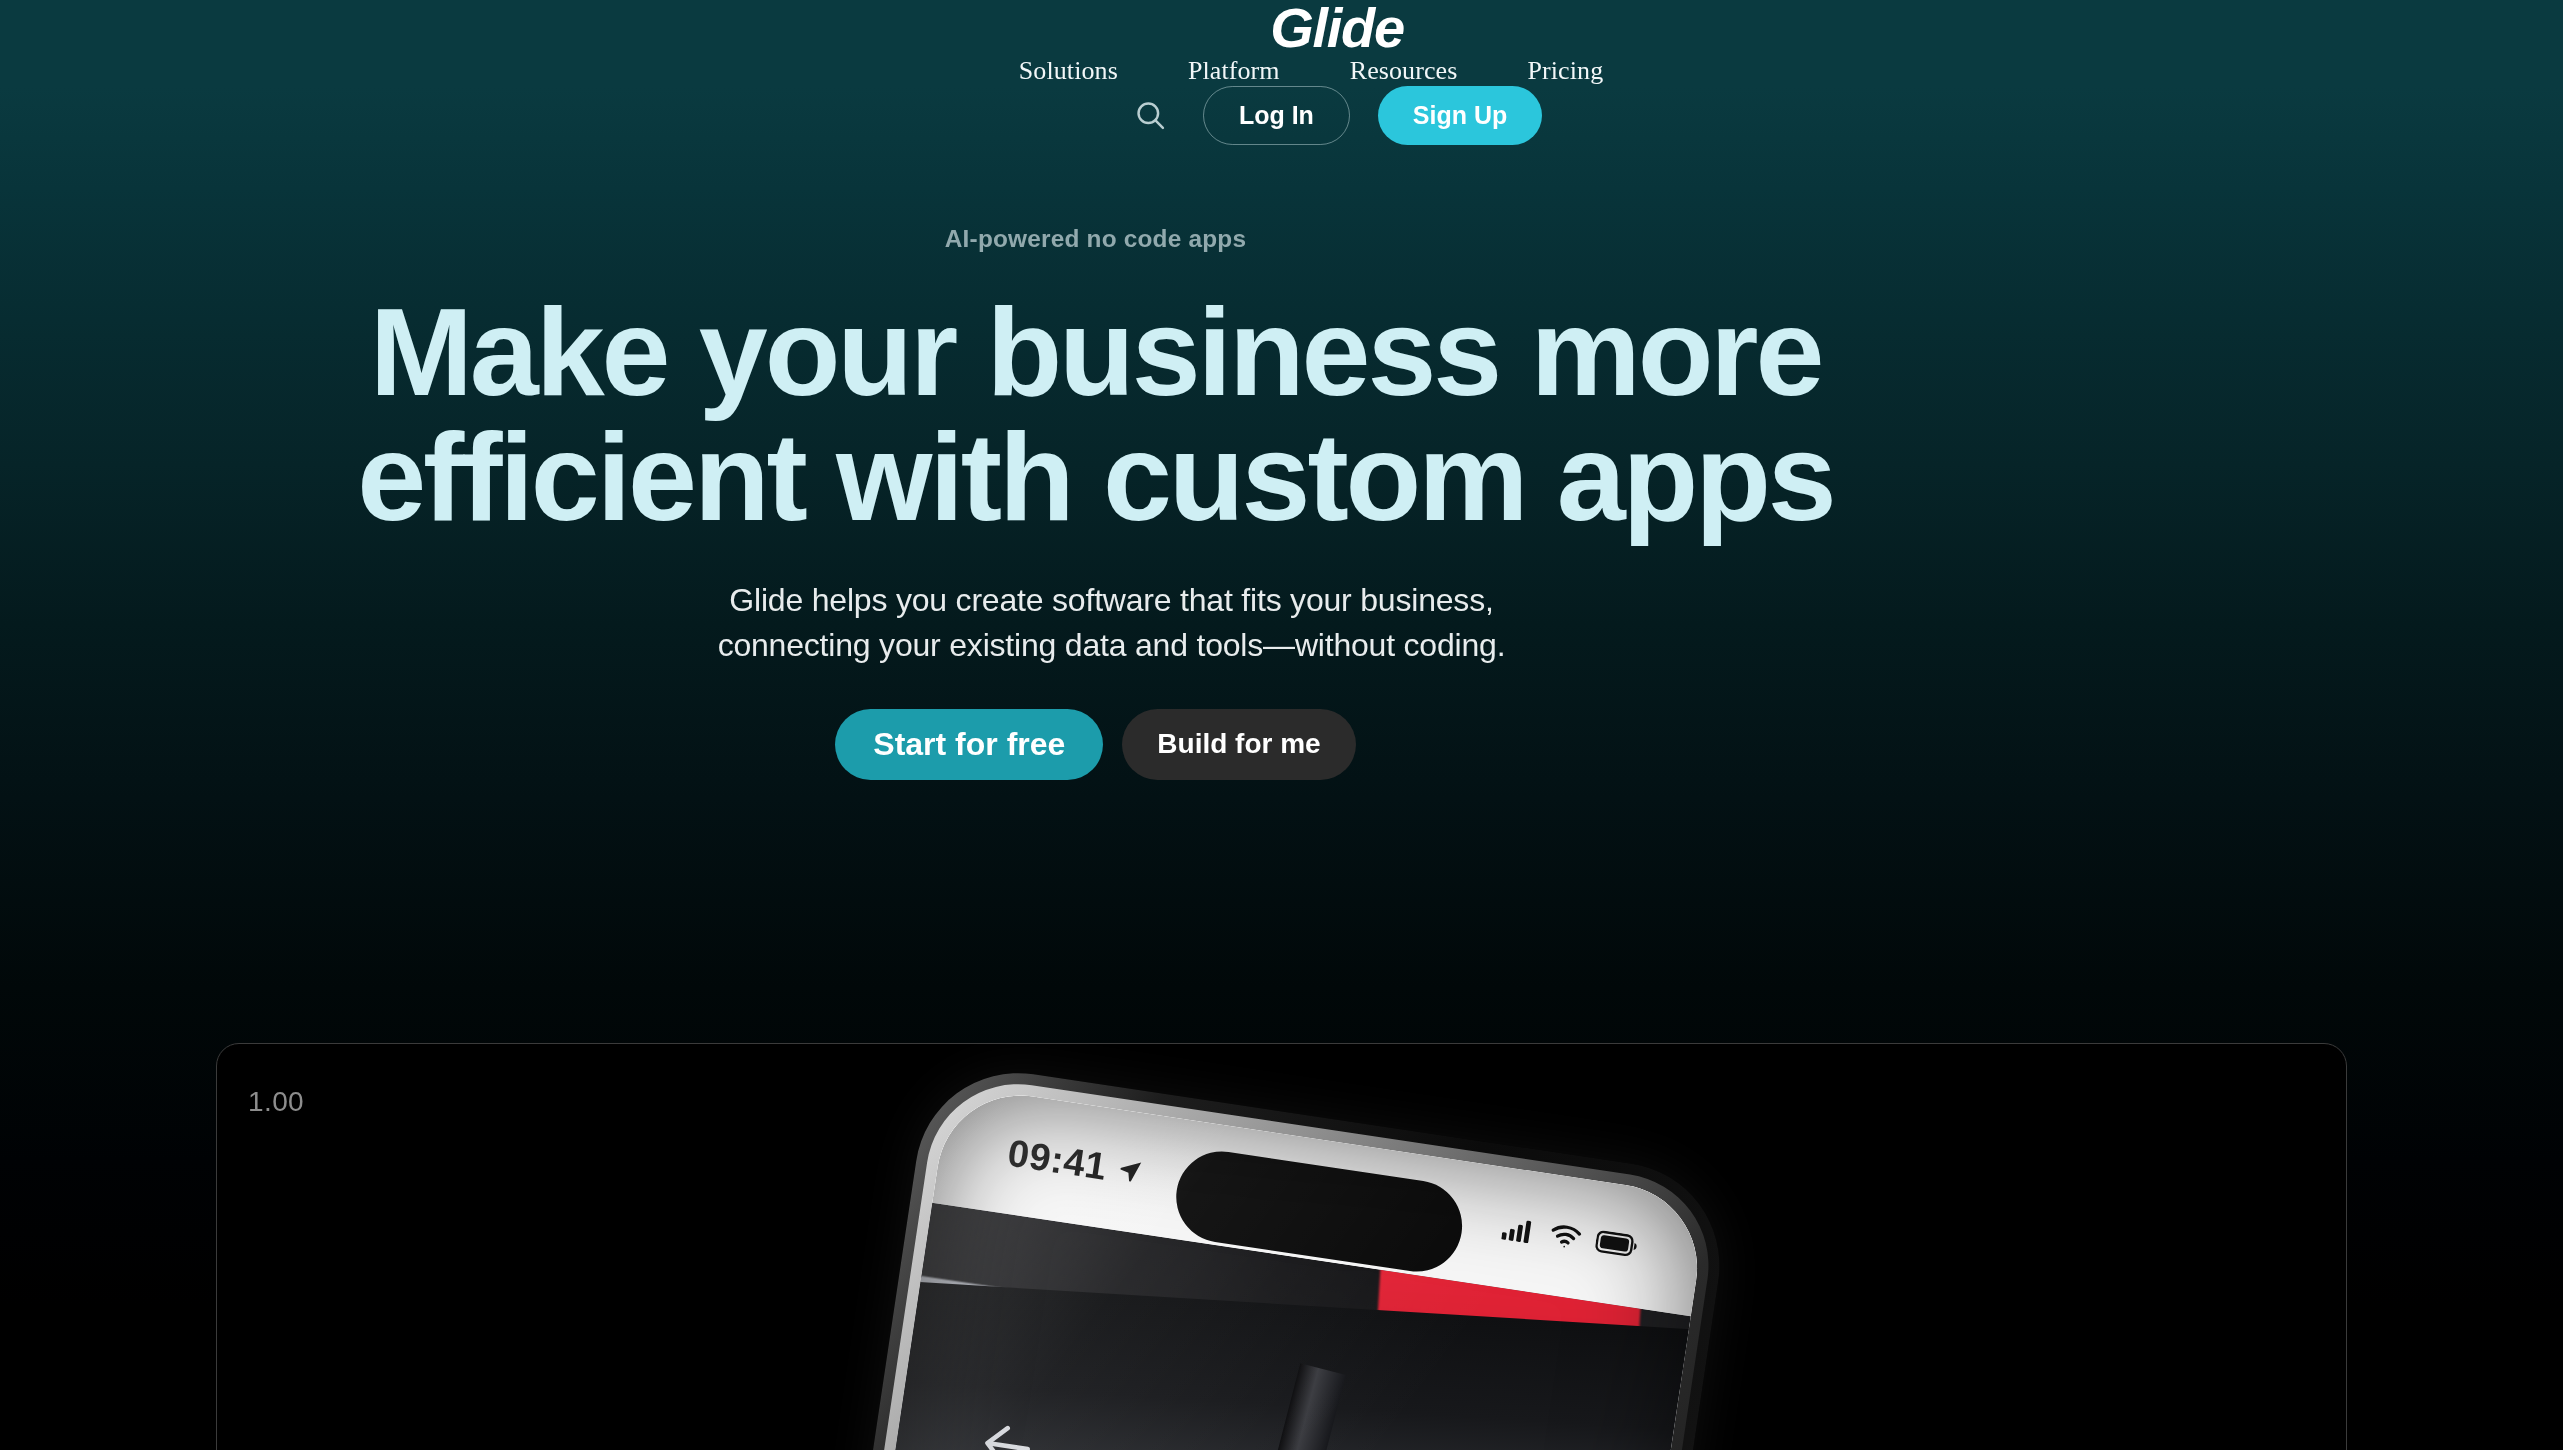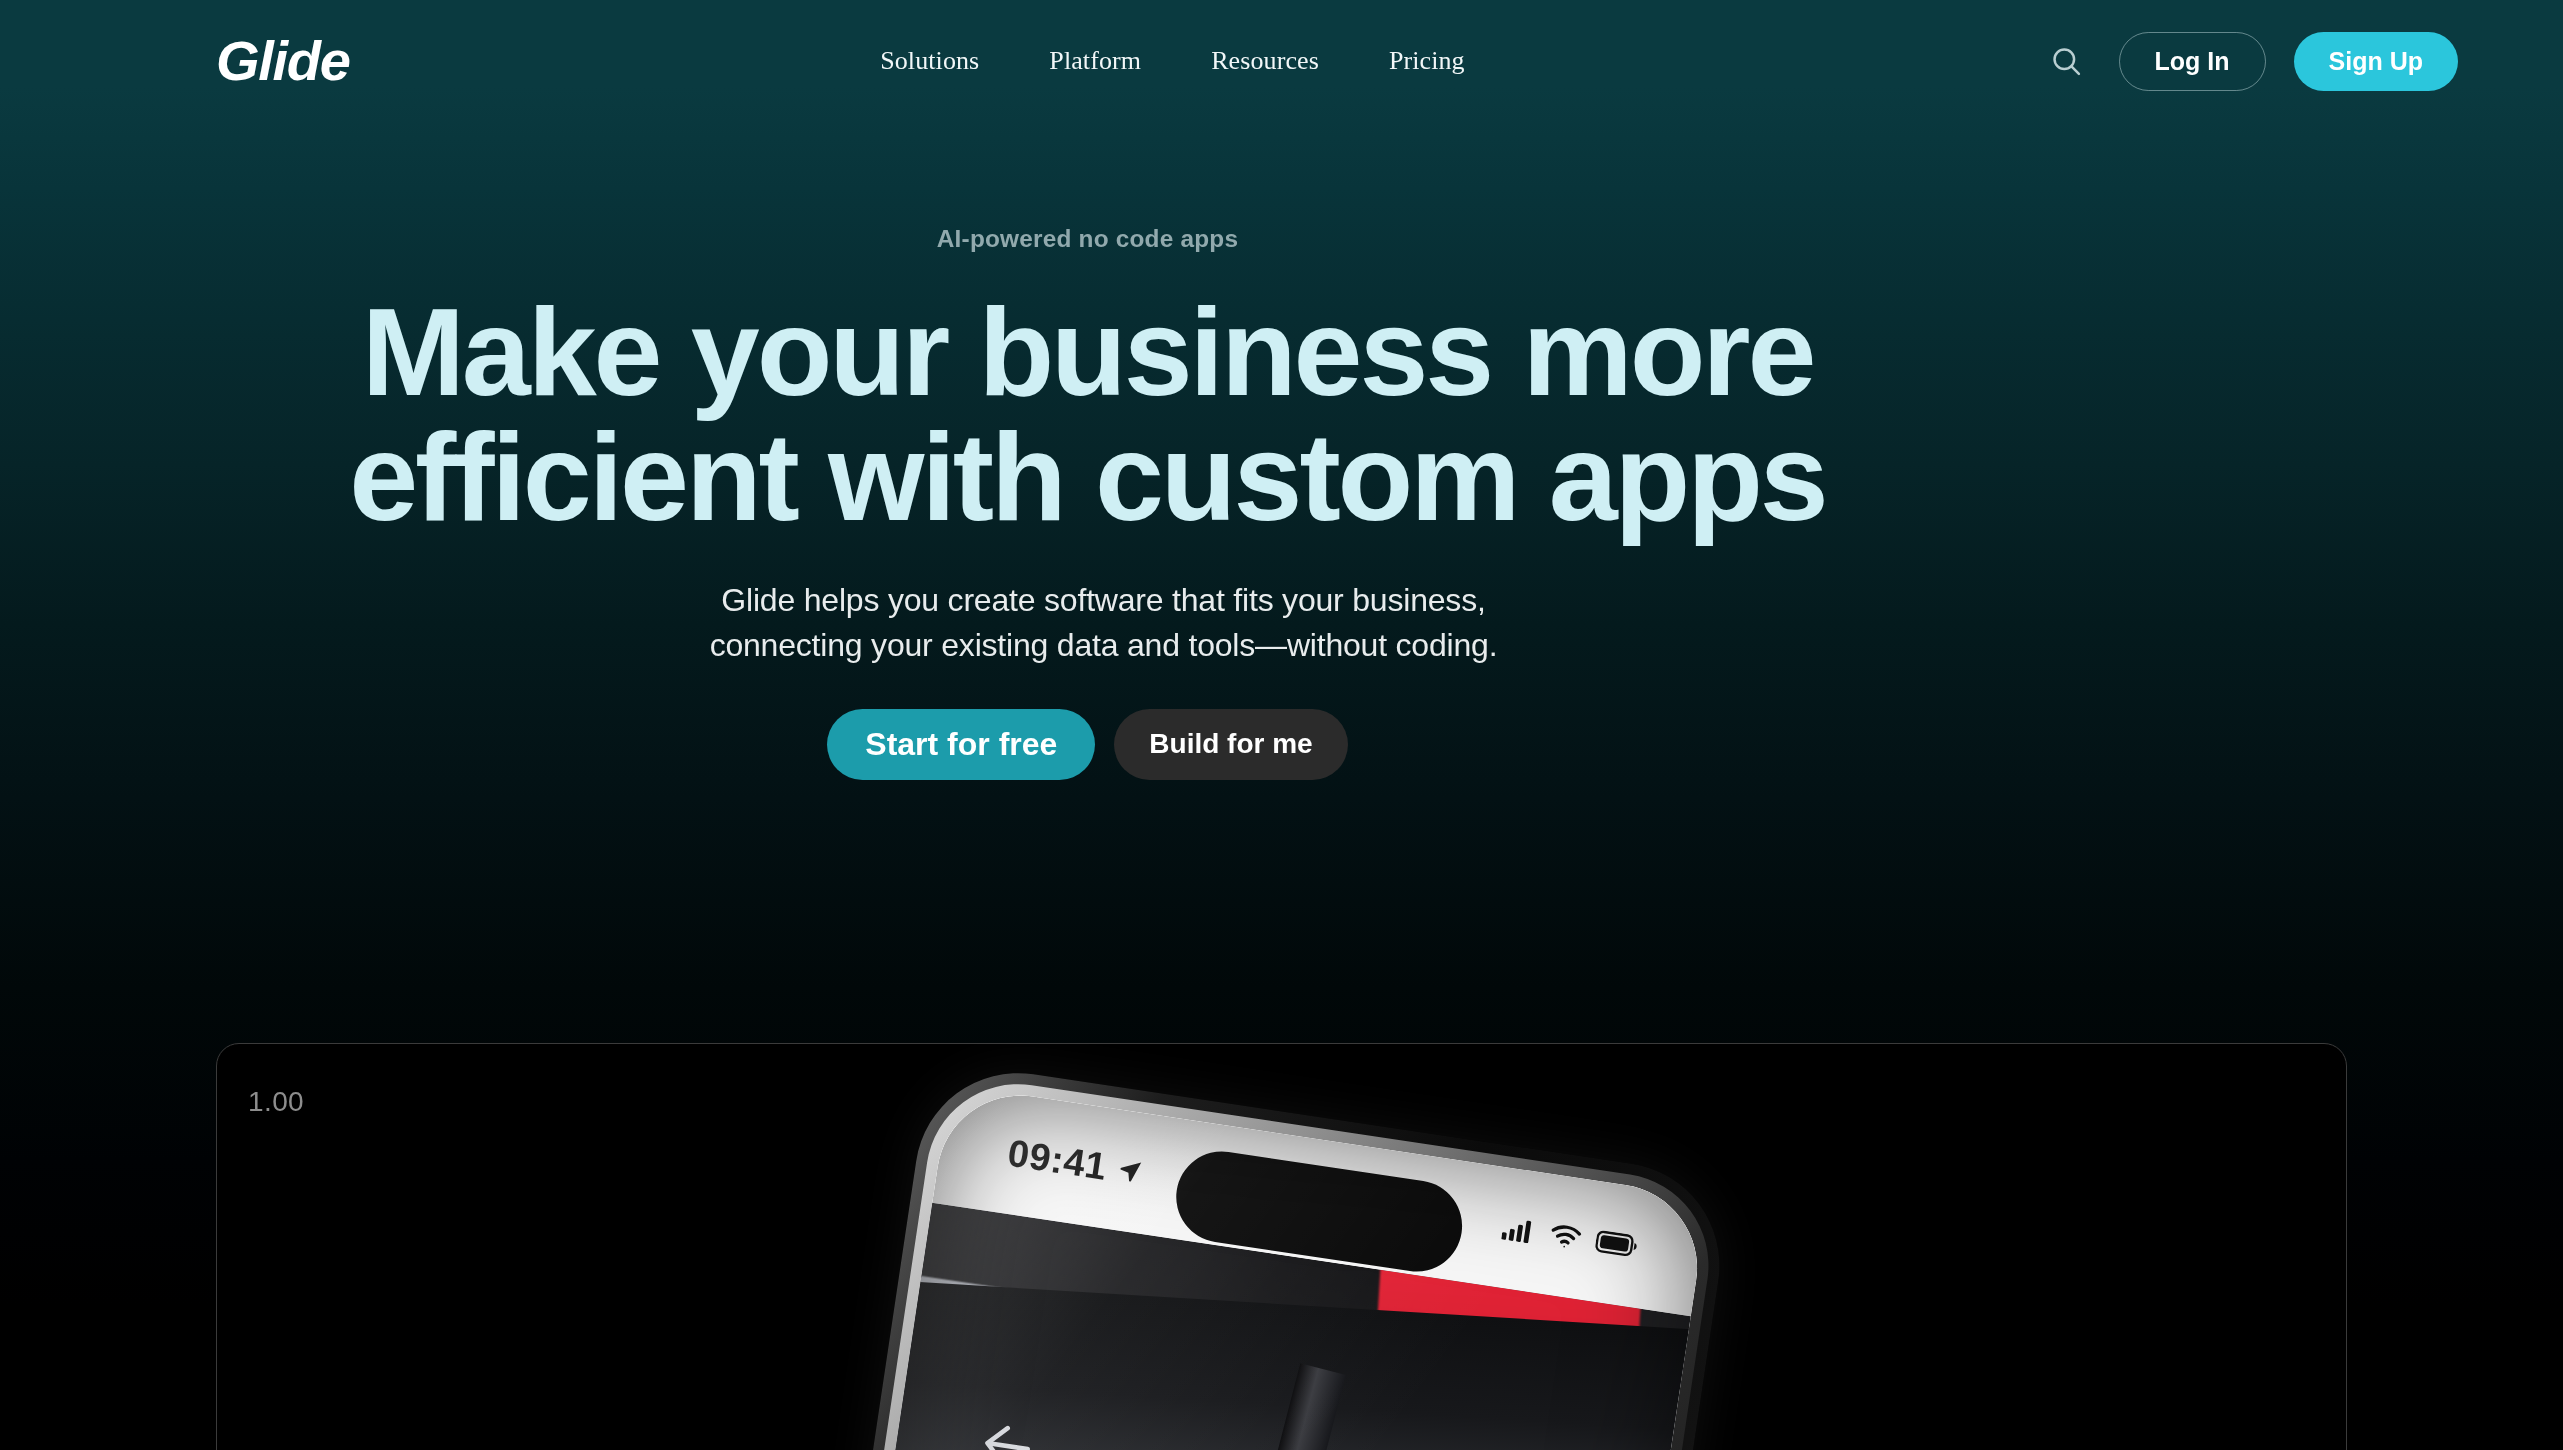--- a/index.html
+++ b/index.html
@@ -31,20 +31,21 @@
     overflow:hidden;
   }
 
   
   .header {
     position:absolute; top:0; left:0;
     width:2563px; height:122px;
     display:flex; align-items:center;
     padding:0 105px 0 216px;
     z-index:40;
+    flex-direction:column;
   }
 
   .logo {
     font-size:56px;
     font-weight:700;
     font-style:italic;
     letter-spacing:-1.3px;
     color:#ffffff;
     line-height:1;
     user-select:none;
@@ -112,21 +113,21 @@
     font-size:25px;
     font-weight:600;
     font-family:inherit;
     cursor:pointer;
     white-space:nowrap;
   }
 
   
   .hero {
     position:absolute;
-    top:0; left:8px;
+    top:0; left:16px;
     width:2159px;
     padding-top:225px;
     text-align:center;
     z-index:20;
   }
 
   .eyebrow {
     font-size:24.4px;
     font-weight:600;
     color:#91a9ad;

